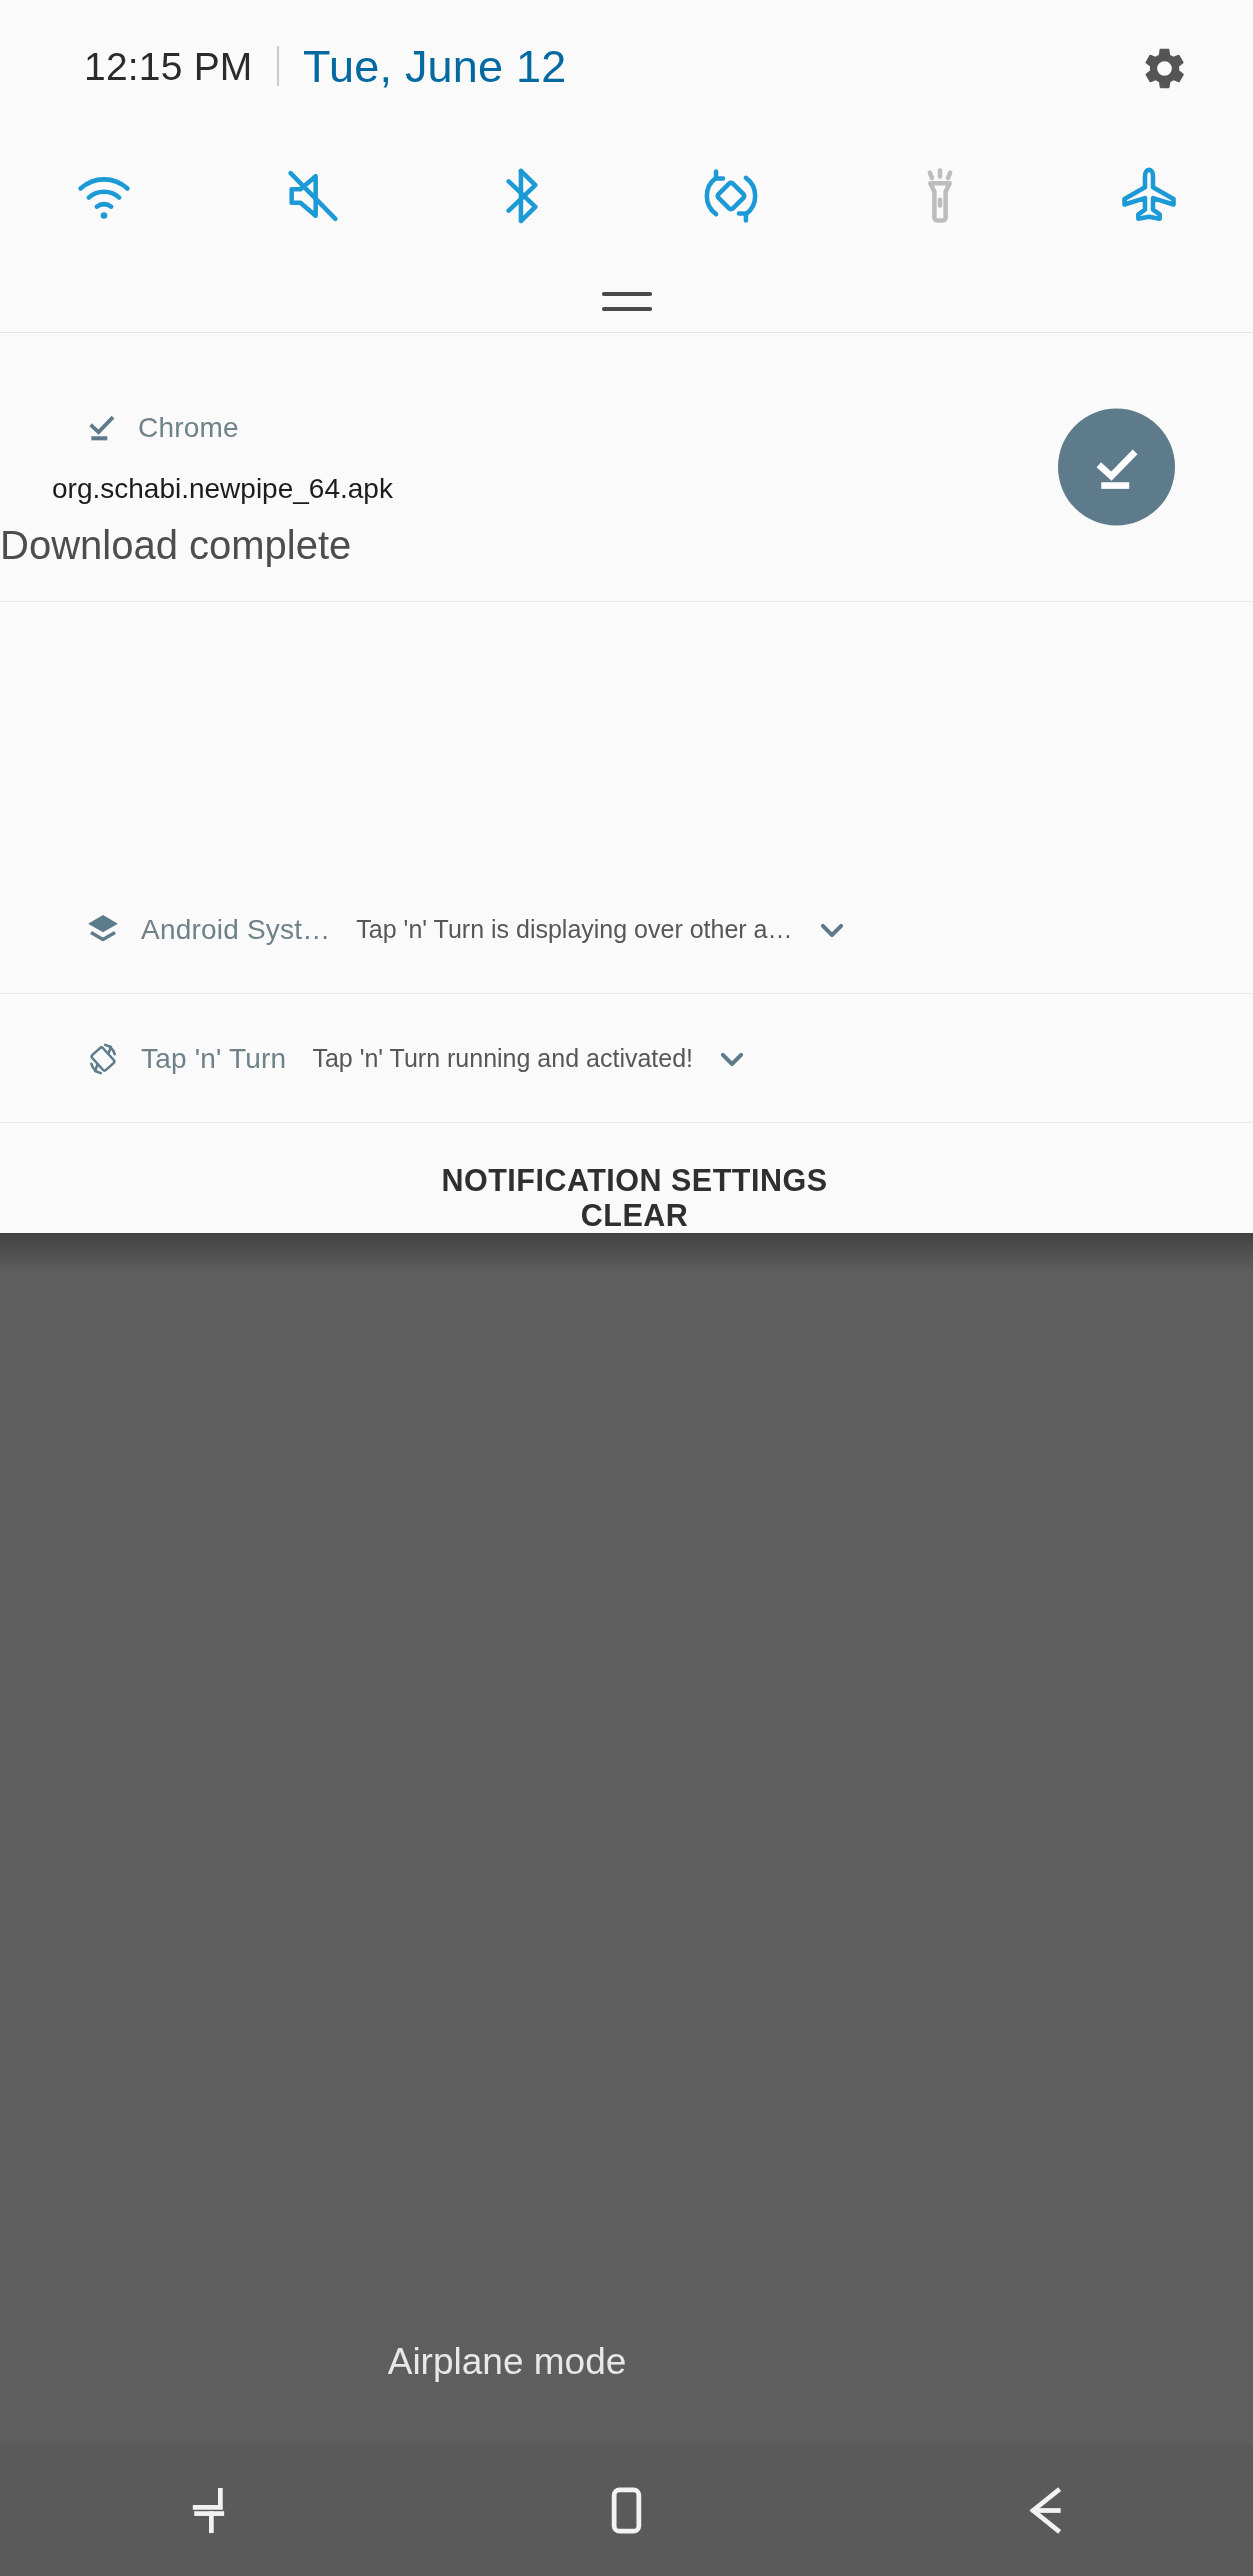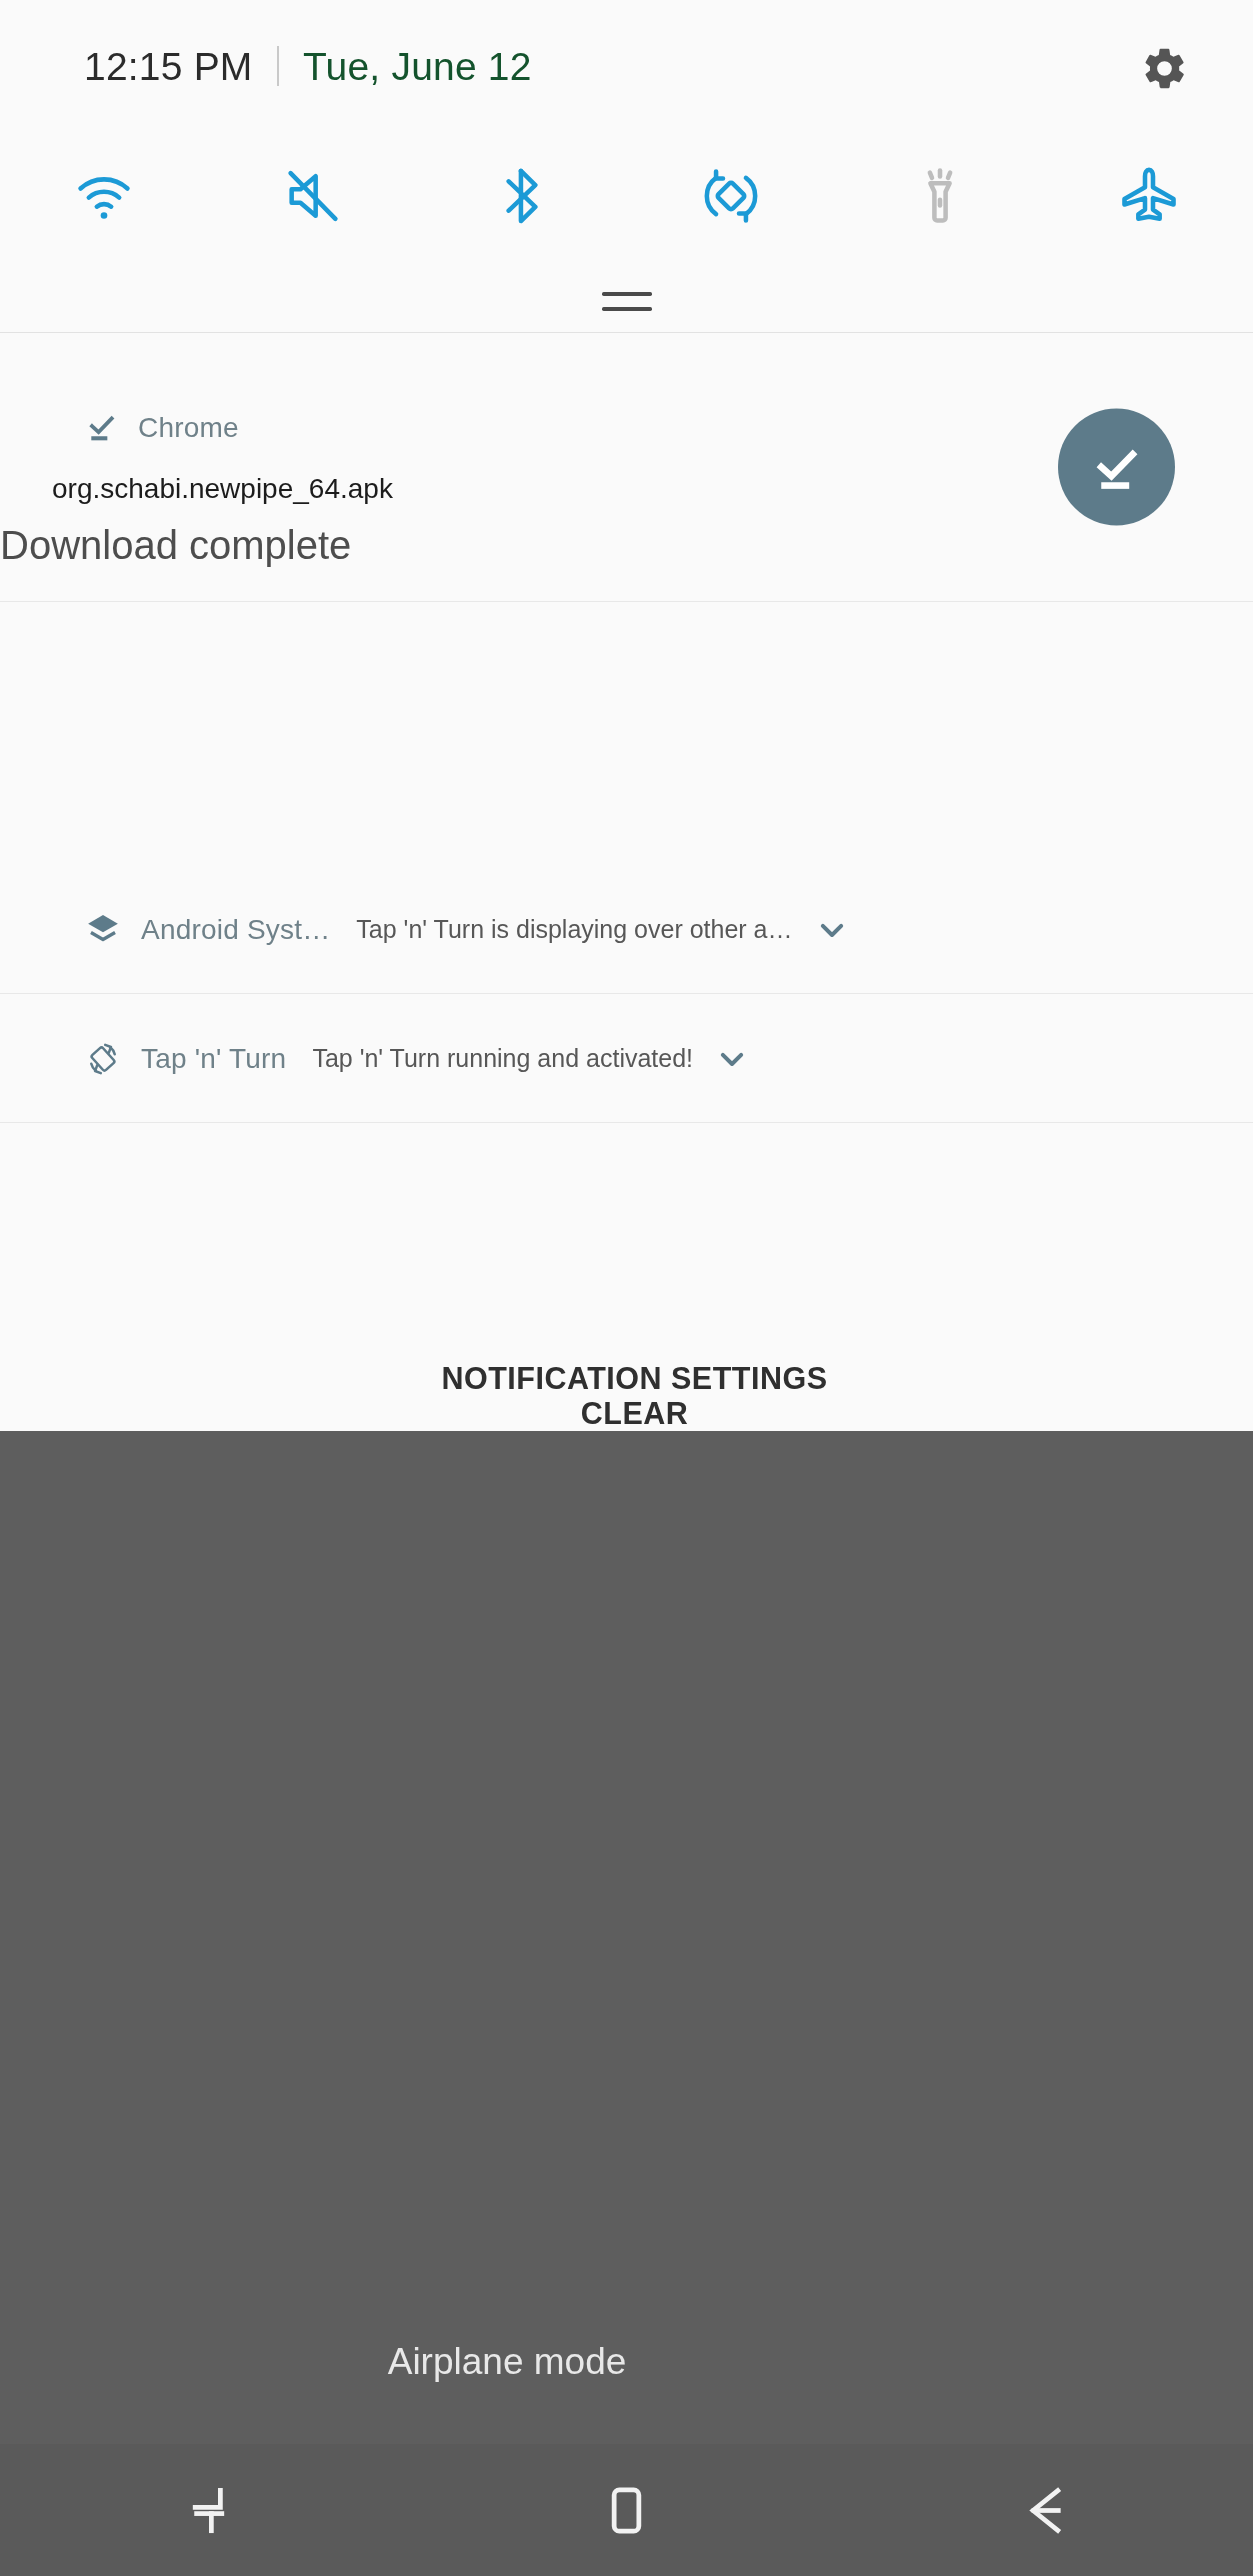--- a/index.html
+++ b/index.html
@@ -16,38 +16,38 @@
     position:absolute; left:0; top:0; width:1253px; height:2576px;
     background:#5e5e5e;
   }
   .wall-shadow {
     position:absolute; left:0; top:1233px; width:1253px; height:40px;
     background:linear-gradient(to bottom, rgba(0,0,0,0.30), rgba(0,0,0,0));
   }
 
   
   .shade {
-    position:absolute; left:0; top:0; width:1253px; height:1431px;
+    position:absolute; left:0; top:0; width:1253px; height:1233px;
     background:#fafafa;
   }
 
   
   .status-row {
     position:absolute; left:0; top:0; width:1253px; height:132px;
     display:flex; align-items:center;
   }
   .clock-group { display:flex; align-items:center; margin-left:84px; }
   .clock-time {
     font-size:39px; color:#2b2b2b; letter-spacing:0.2px; line-height:1;
   }
   .clock-sep {
     width:1.7px; height:40px; background:#c9c9c9; margin:0 24.4px;
   }
   .clock-date {
-    font-size:39px; color:#14532d; letter-spacing:0.2px; line-height:1;
+    font-size:45px; color:#0369a1; letter-spacing:0.2px; line-height:1;
   }
   .gear-btn {
     position:absolute; right:64px; top:44px;
     width:49px; height:49px; display:flex; align-items:center; justify-content:center;
   }
 
   
   .qs-row {
     position:absolute; left:0; top:139px; width:1253px; height:113px;
     display:flex; align-items:center;

